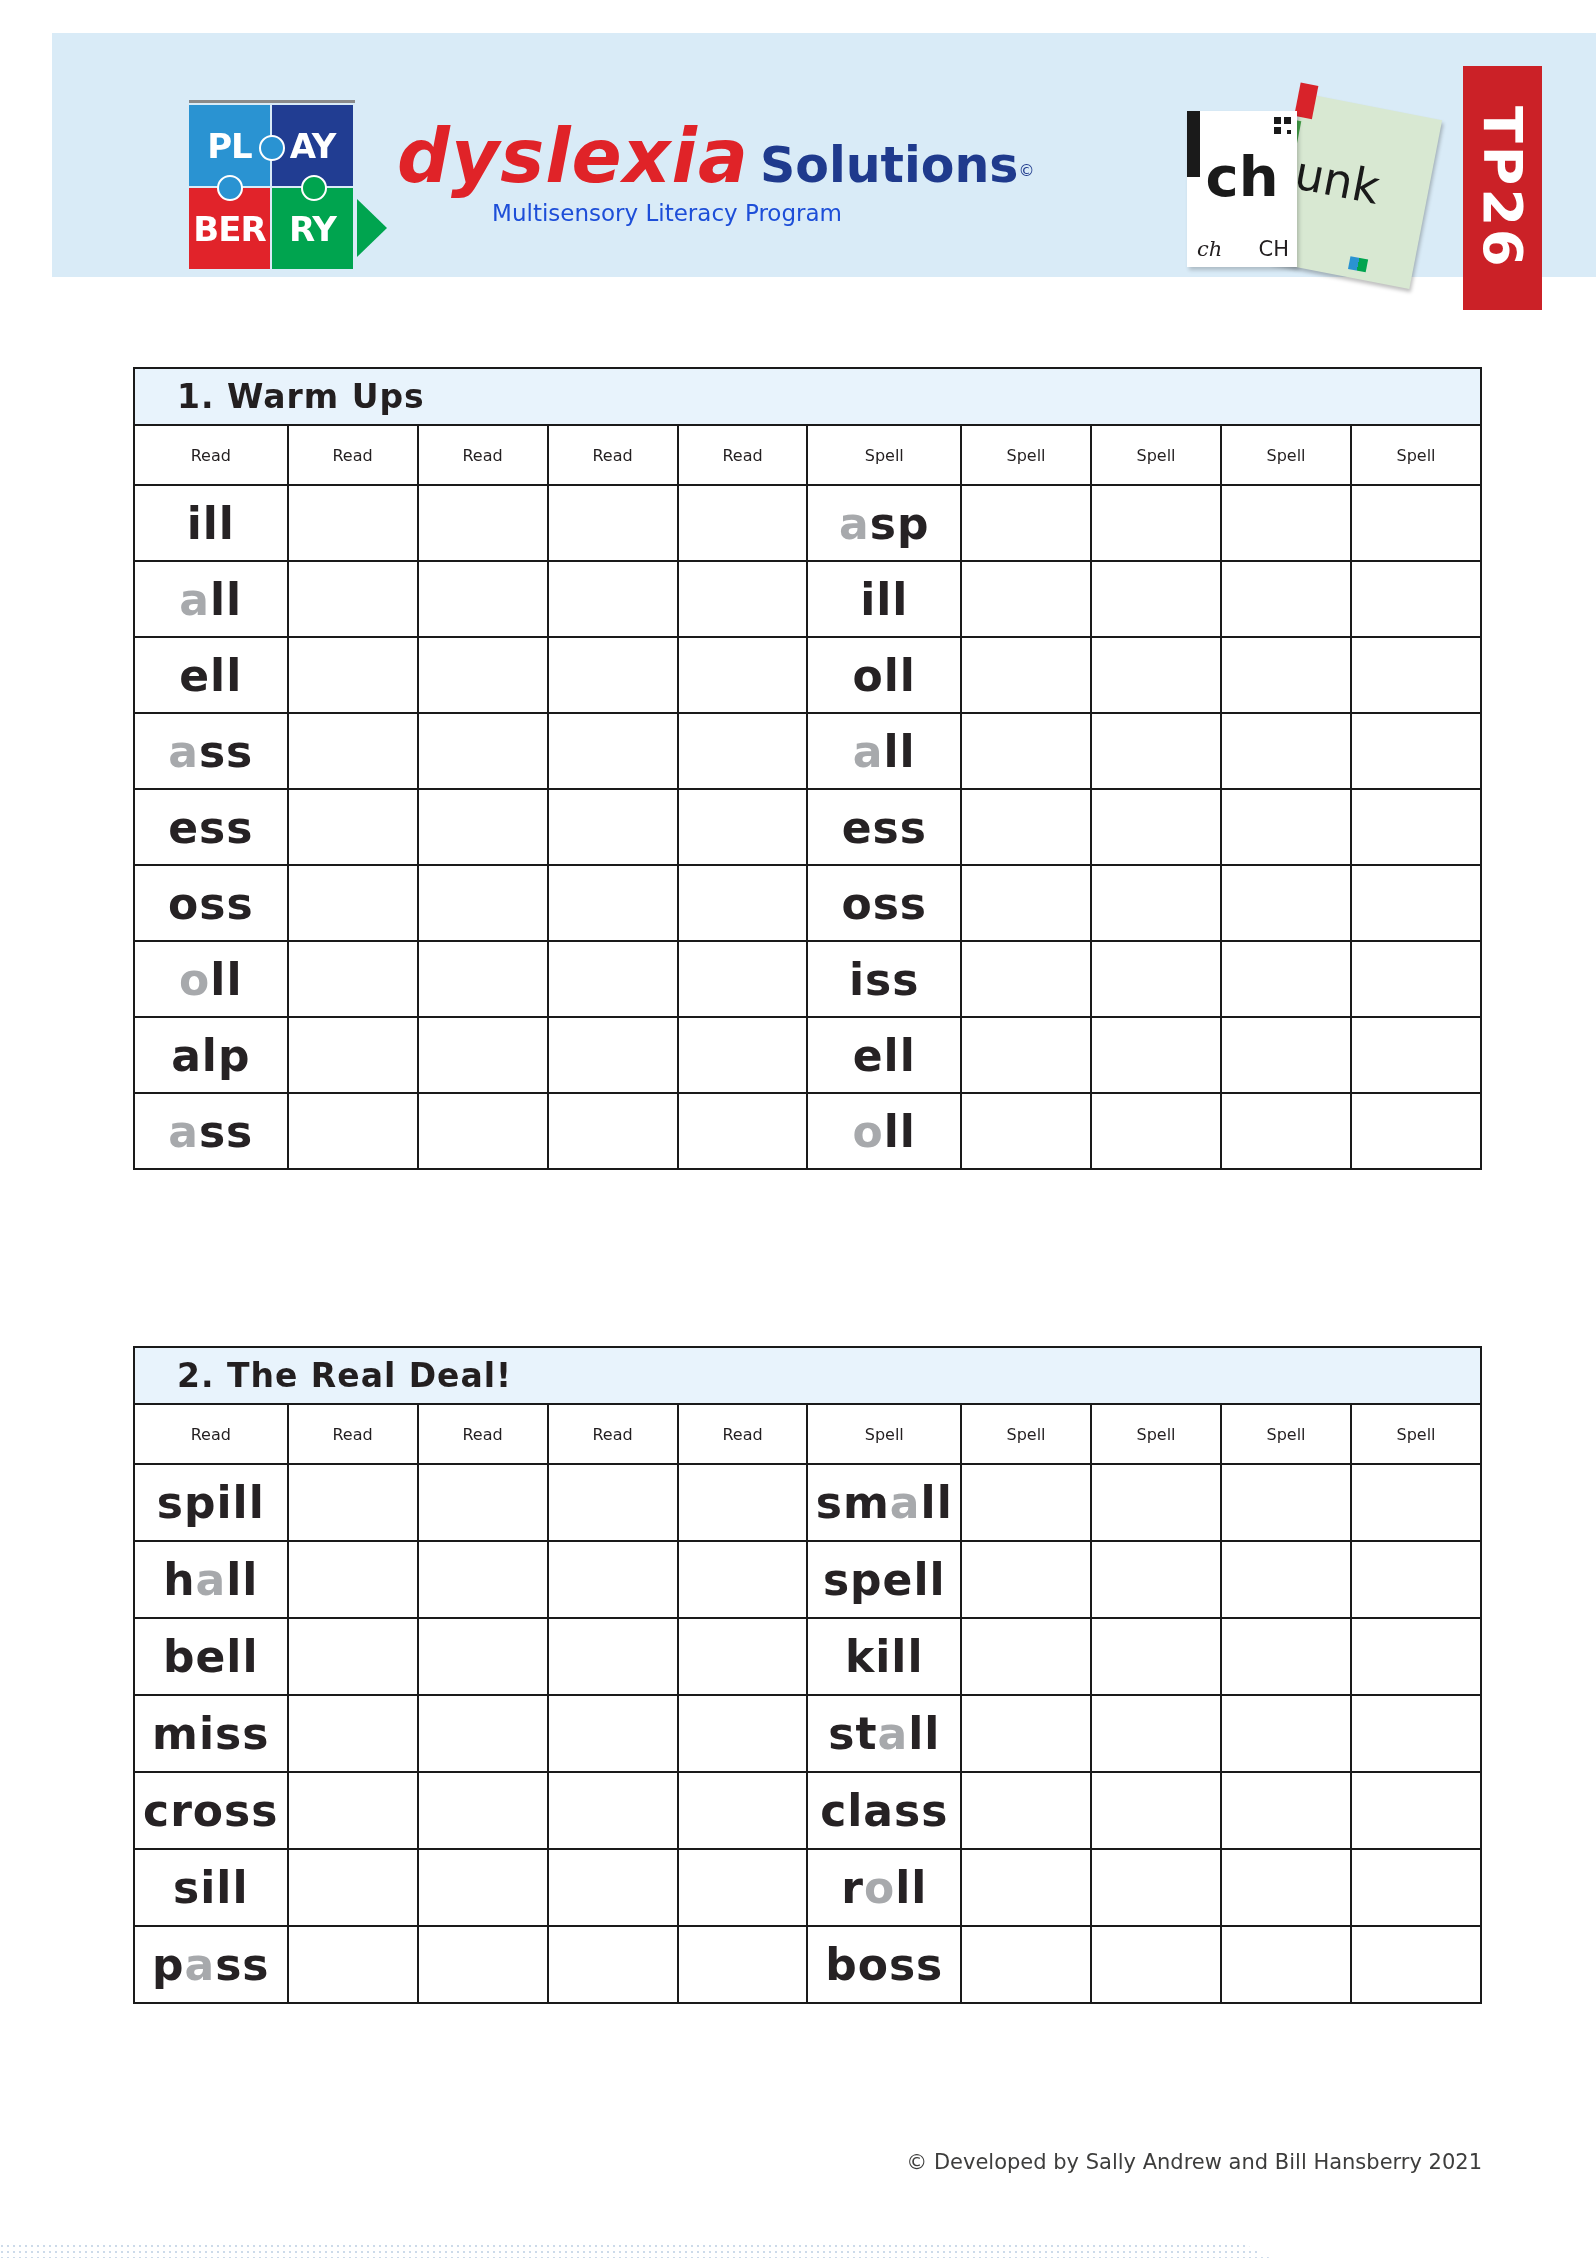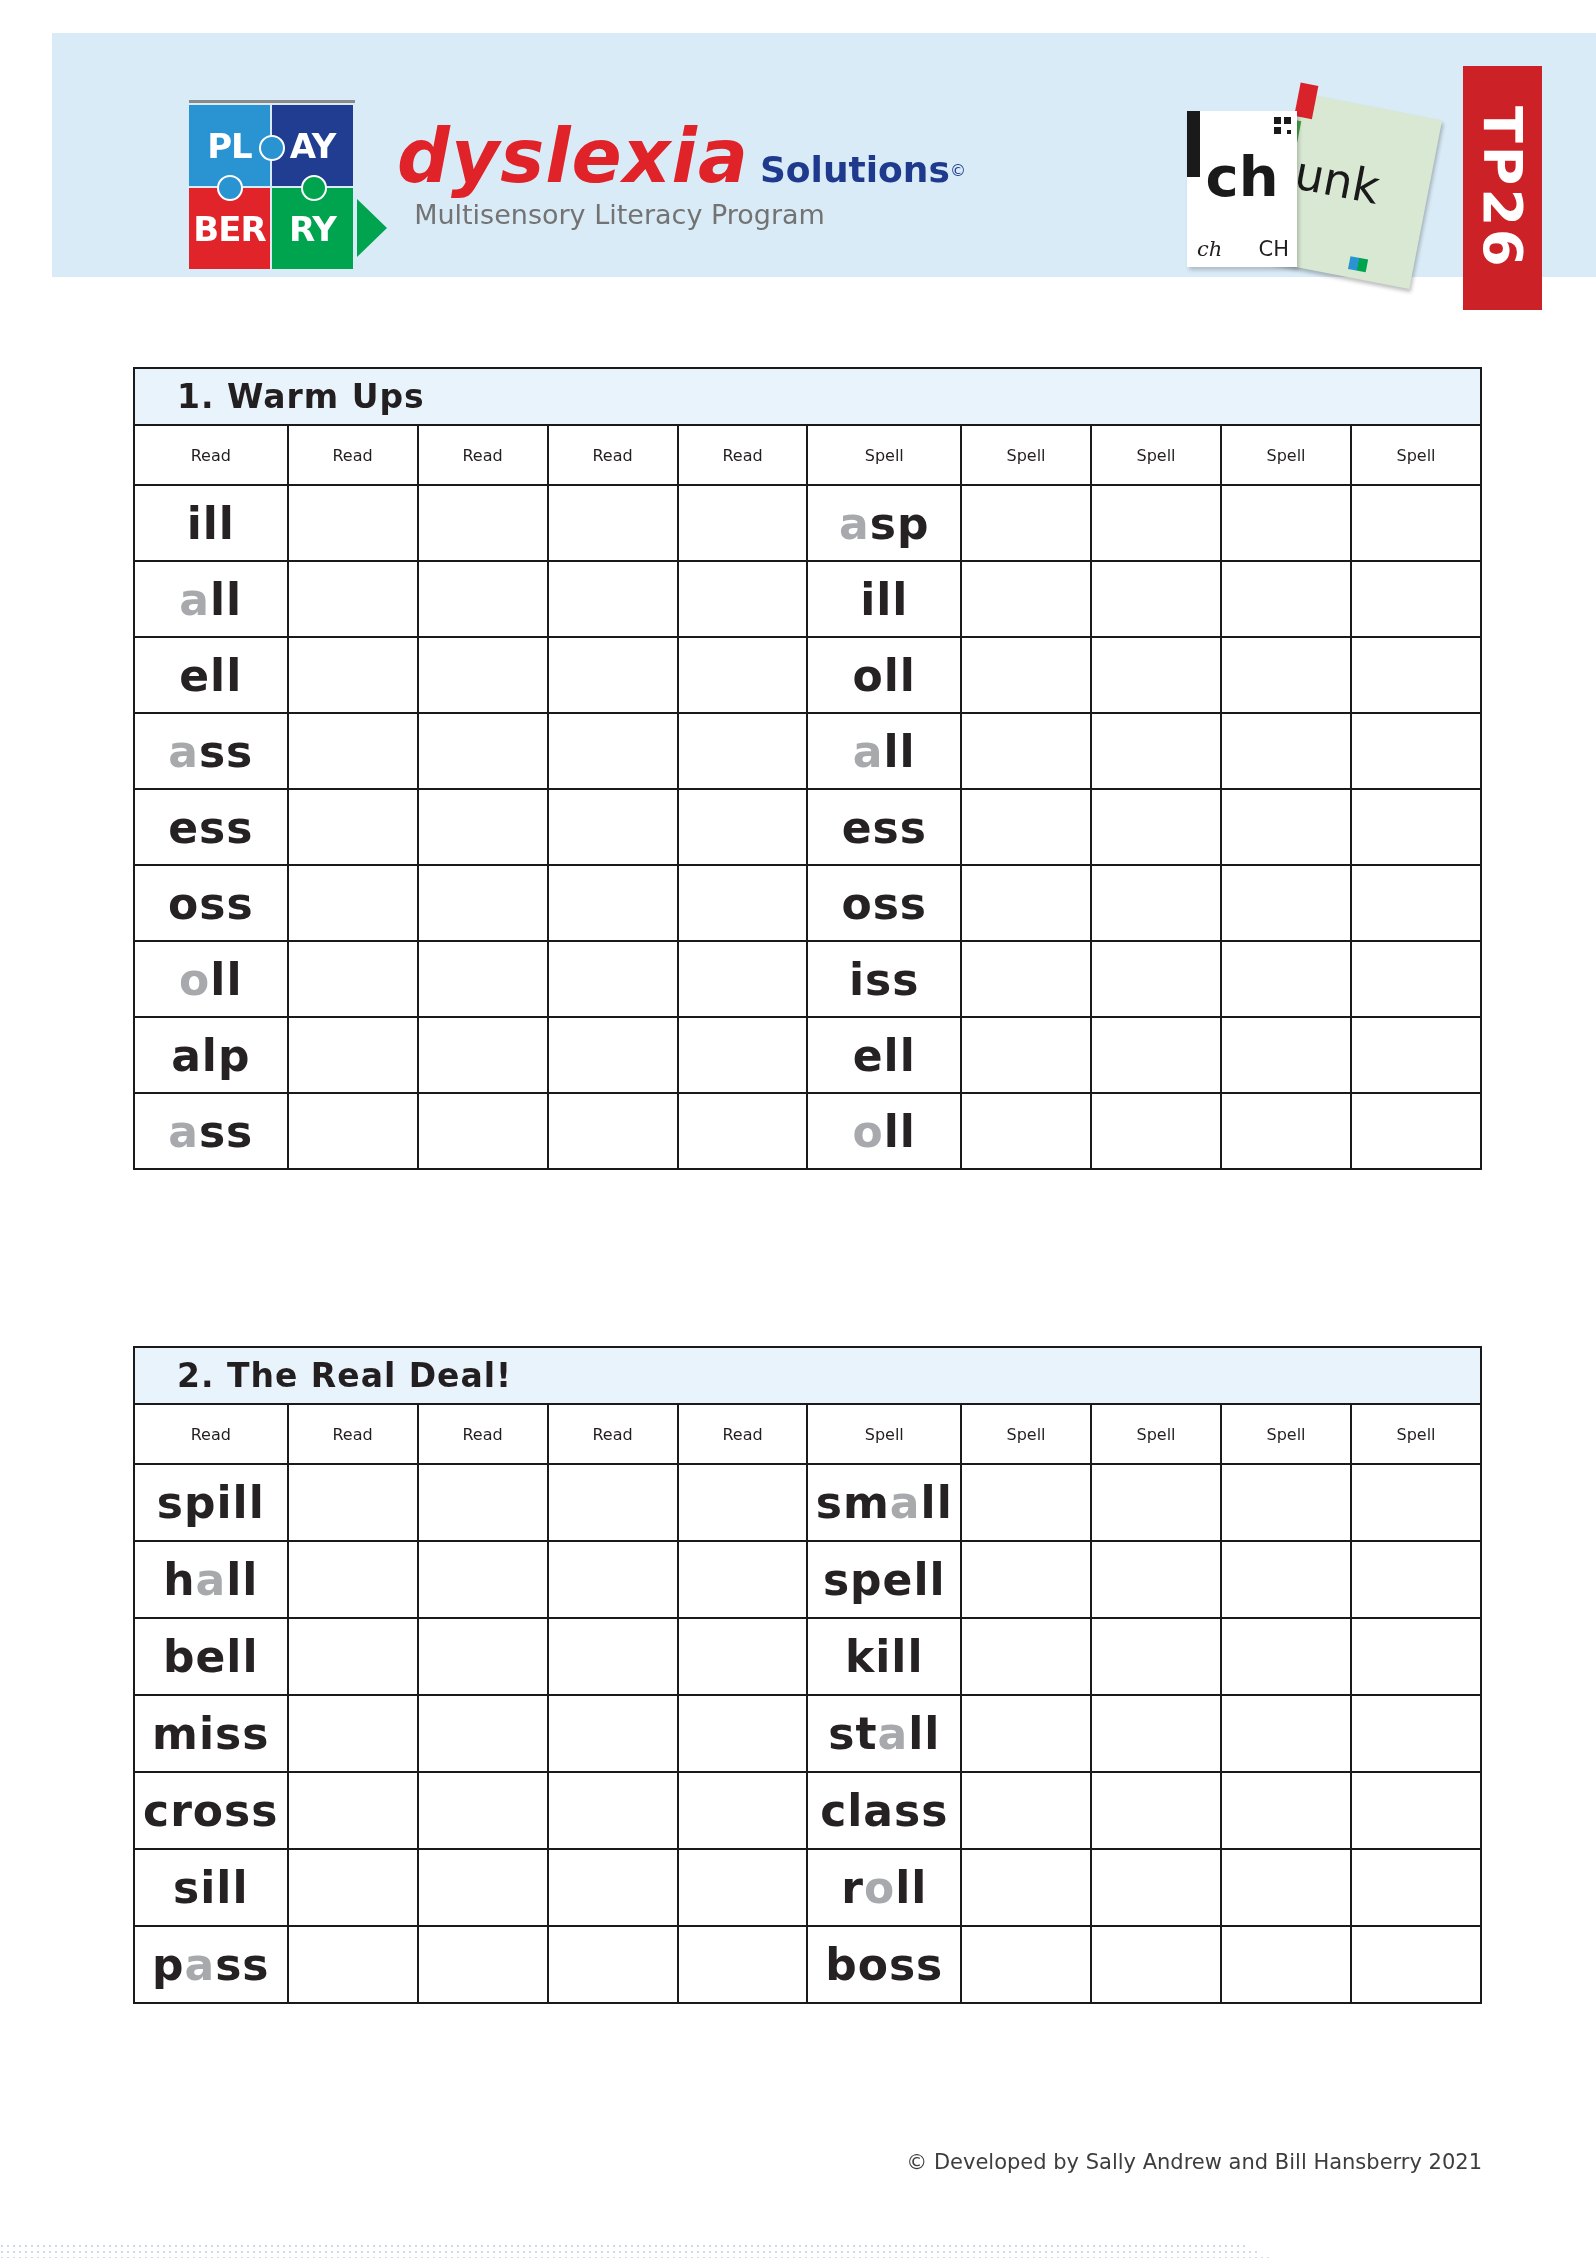--- a/index.html
+++ b/index.html
@@ -27,23 +27,23 @@
   .knob.k3 { left:28px; top:72px; background:#2a93d2; }
   .pz-arrow { position:absolute; left:168px; top:96px; width:0; height:0;
               border-top:29px solid transparent; border-bottom:29px solid transparent;
               border-left:30px solid #00a44f; }
 
   
   .brand { position:absolute; left:345px; top:86px; width:445px; }
   .brand-line { white-space:nowrap; }
   .brand-script { font-style:italic; font-weight:bold; font-size:74px; color:#e02328;
                   letter-spacing:1px; line-height:1; }
-  .brand-name { font-size:36px; color:#1f3a8d; font-weight:bold; margin-left:6px; }
+  .brand-name { font-size:49px; color:#1f3a8d; font-weight:bold; margin-left:6px; }
   .brand-copy { font-size:16px; color:#1f3a8d; vertical-align:super; }
-  .brand-tagline { margin-top:6px; text-align:center; font-size:27px; color:#737373; }
+  .brand-tagline { margin-top:6px; text-align:right; font-size:23px; color:#1d4ed8; }
 
   
   .cards { position:absolute; left:1125px; top:60px; width:280px; height:200px; }
   .card-green { position:absolute; left:108px; top:12px; width:142px; height:172px;
                 background:#d8e8d2; transform:rotate(11deg); z-index:1;
                 box-shadow:2px 3px 4px rgba(0,0,0,.25); }
   .tab-red   { position:absolute; left:-4px; top:-10px; width:18px; height:34px; background:#d8232a; }
   .tab-green { position:absolute; left:-12px; top:28px; width:16px; height:46px; background:#43a047; }
   .card-green-label { position:absolute; left:8px; top:52px; font-size:46px; color:#1a1a1a; }
   .mini-logo { position:absolute; left:78px; bottom:8px; width:18px; height:13px;

